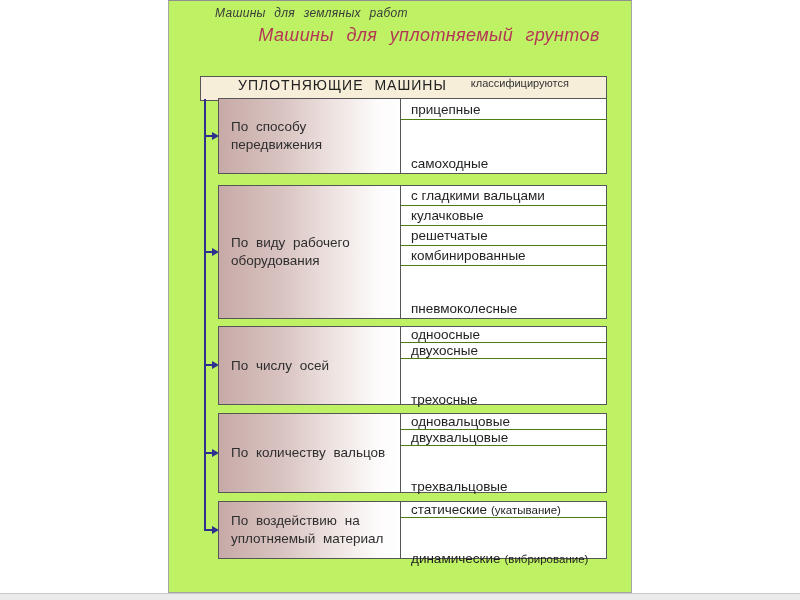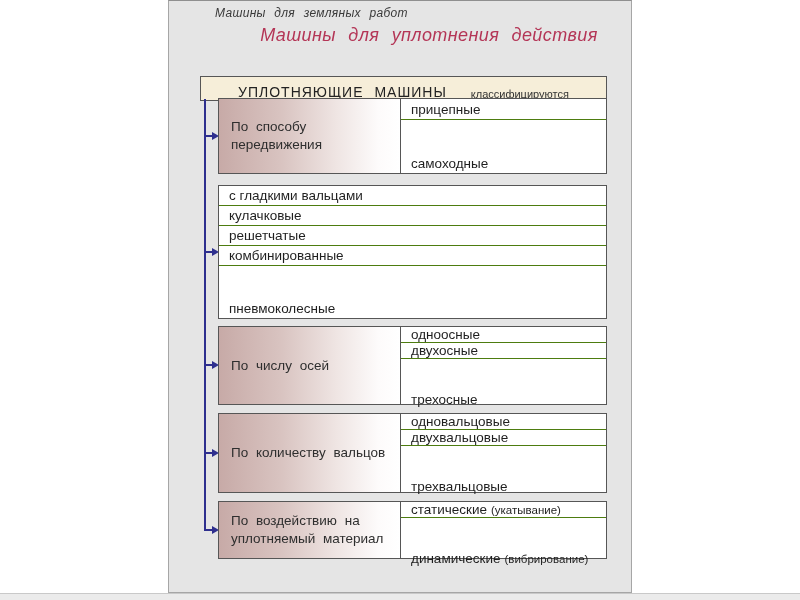--- a/index.html
+++ b/index.html
@@ -1,35 +1,35 @@
 <!DOCTYPE html>
 <html><head>
 <meta charset="utf-8">
 <style>
   * { margin:0; padding:0; box-sizing:border-box; }
   html,body { width:800px; height:600px; background:#ffffff; overflow:hidden;
               font-family:"Liberation Sans", sans-serif; }
   body { position:relative; }
 
   .slide { position:absolute; left:168px; top:0; width:464px; height:593px;
-           background:#e5e5e5; border:1px solid #a6a6a6; border-top-color:#8f8f8f; }
+           background:#bef264; border:1px solid #a6a6a6; border-top-color:#8f8f8f; }
 
   .top-label { position:absolute; left:46px; top:5px; font-style:italic;
                font-size:12px; color:#3a3a3a; letter-spacing:.3px; word-spacing:5px; }
 
   .main-title { position:absolute; left:60px; right:2px; top:24px; text-align:center;
                 font-style:italic; font-size:18px; color:#b43556; word-spacing:7px;
                 letter-spacing:.4px; }
 
   .subtitle { position:absolute; left:6px; right:0; top:51px; text-align:center;
               font-size:13.5px; color:#1c1c1c; word-spacing:5px; }
 
   .root-box { position:absolute; left:31px; top:75px; width:407px; height:25px;
               background:#f6eed9; border:1px solid #565656;
-              display:flex; align-items:flex-end; justify-content:center; gap:8px; }
+              display:flex; align-items:flex-start; justify-content:center; gap:8px; }
   .root-main { font-size:14px; color:#222; letter-spacing:1px; word-spacing:6px; }
   .root-suffix { font-size:11px; color:#333;margin-left:16px; }
 
   .spine { position:absolute; left:35px; top:98px; width:2px; height:432px;
            background:#2e2f8e; }
   .branch { position:absolute; left:36px; width:8px; height:2px; background:#2e2f8e; }
   .arrowhead { position:absolute; left:43px; width:0; height:0;
                border-top:4px solid transparent; border-bottom:4px solid transparent;
                border-left:7px solid #2e2f8e; }
   .b1 { top:134px; } .a1 { top:131px; }
@@ -63,21 +63,21 @@
 
   .bottom-band { position:absolute; left:0; top:593px; width:800px; height:7px;
                  background:#ebebeb; border-top:1px solid #c9c9c9; }
 </style>
 </head>
 <body>
 
 <div class="slide">
 
   <div class="top-label">Машины  для  земляных  работ</div>
-  <div class="main-title">Машины  для  уплотнения  действия</div>
+  <div class="main-title">Машины  для  уплотняемый  грунтов</div>
 
   <div class="root-box">
     <span class="root-main">УПЛОТНЯЮЩИЕ  МАШИНЫ</span>
     <span class="root-suffix">классифицируются</span>
   </div>
 
   <div class="spine"></div>
   <div class="branch b1"></div>
   <div class="arrowhead a1"></div>
   <div class="branch b2"></div>
@@ -91,20 +91,21 @@
 
   <div class="group g1">
     <div class="category">По  способу  передвижения</div>
     <div class="items">
       <div class="item">прицепные</div>
       <div class="item">самоходные</div>
     </div>
   </div>
 
   <div class="group g2">
+    <div class="category">По  виду  рабочего  оборудования</div>
     <div class="items">
       <div class="item">с гладкими  вальцами</div>
       <div class="item">кулачковые</div>
       <div class="item">решетчатые</div>
       <div class="item">комбинированные</div>
       <div class="item">пневмоколесные</div>
     </div>
   </div>
 
   <div class="group g3">

